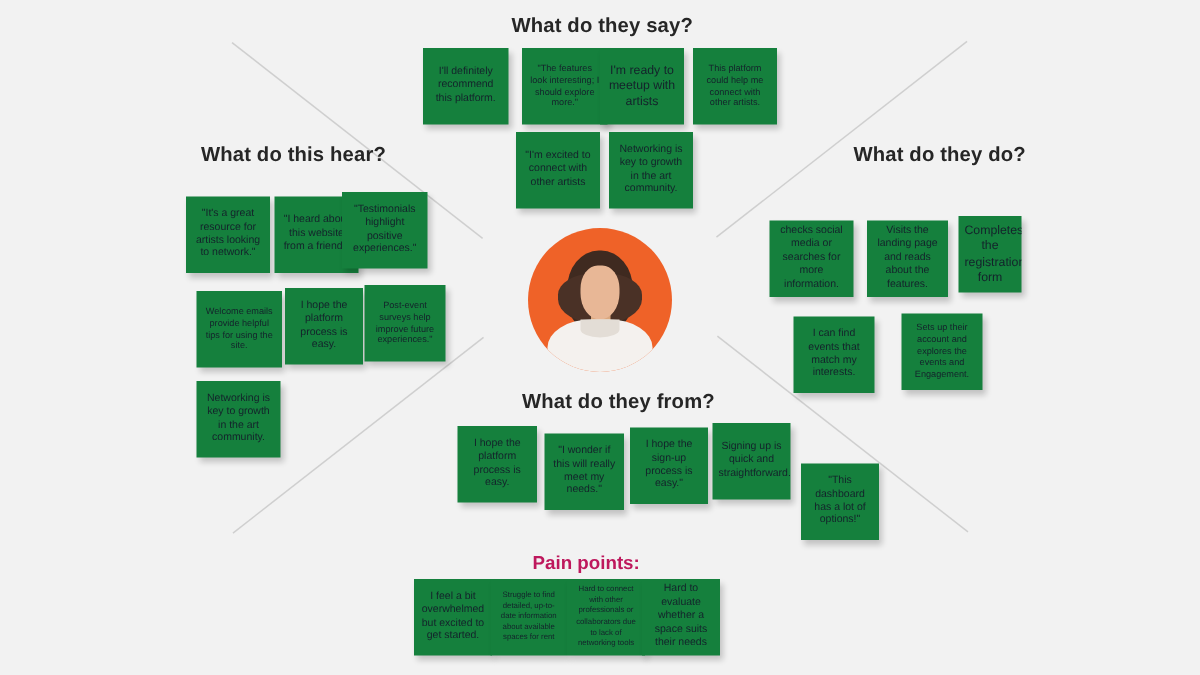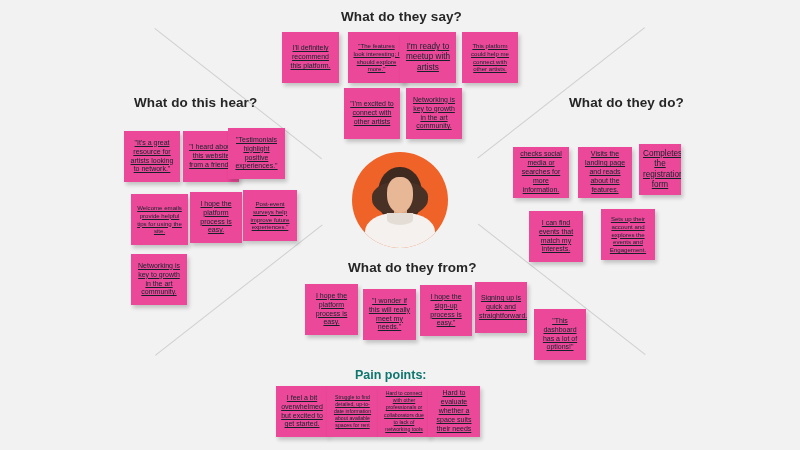--- a/index.html
+++ b/index.html
@@ -18,36 +18,35 @@
     font-size:13.5px;
     font-weight:700;
     color:#262626;
     white-space:nowrap;
     letter-spacing:.1px;
   }
   .pain-title{
     position:absolute;
     font-size:12.5px;
     font-weight:700;
-    color:#0f766e;
+    color:#be185d;
     white-space:nowrap;
   }
 
   .note{
     position:absolute;
-    background:#ec4899;
+    background:#15803d;
     box-shadow:2px 3px 4px rgba(0,0,0,.20);
     display:flex;align-items:center;justify-content:center;
     text-align:center;
     color:#14222b;
     box-sizing:border-box;
     padding:3px 4px;
     line-height:1.18;
     overflow:hidden;
-    text-decoration:underline;
   }
   .note span{display:block;width:100%;}
 
   .fs-xs{font-size:5.2px;line-height:1.35;}
   .fs-s{font-size:6.1px;line-height:1.3;}
   .fs-m{font-size:7.0px;line-height:1.28;}
   .fs-l{font-size:8.2px;line-height:1.25;}
 
   .avatar{
     position:absolute;

